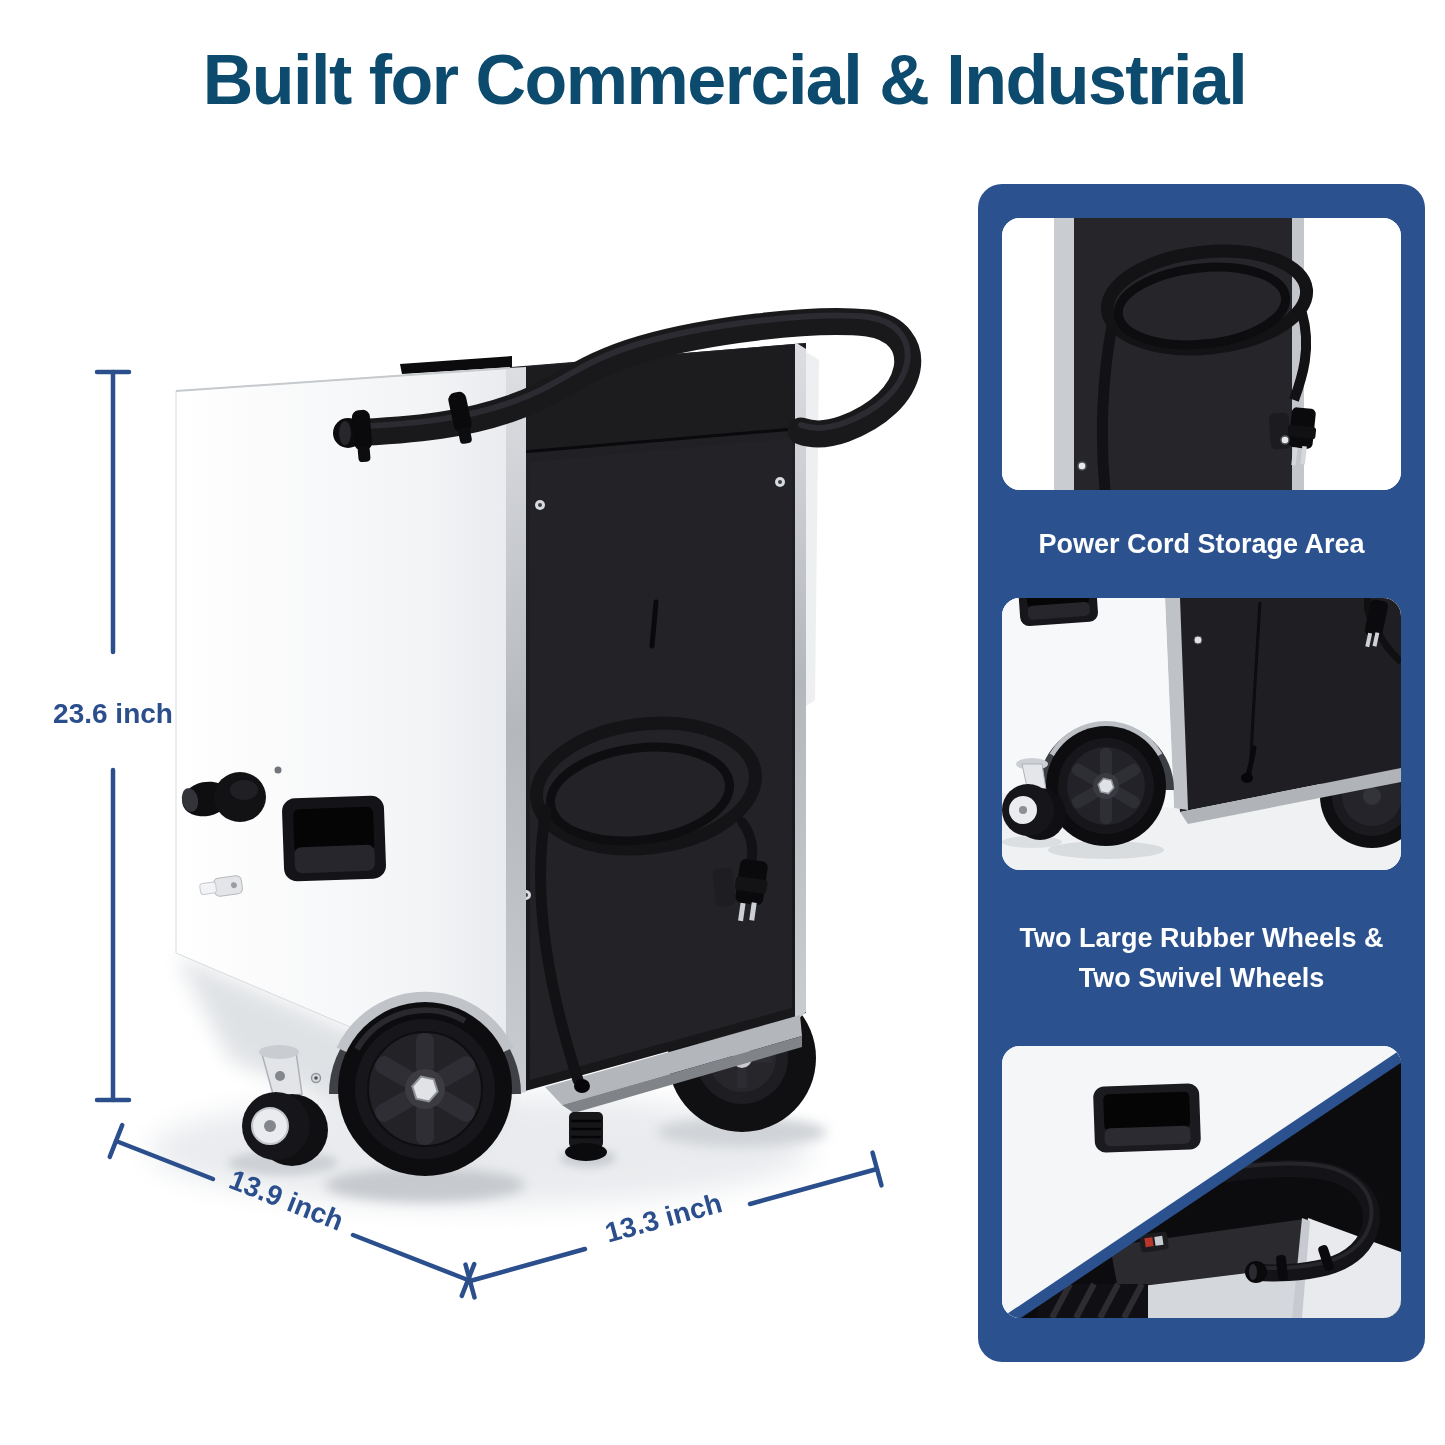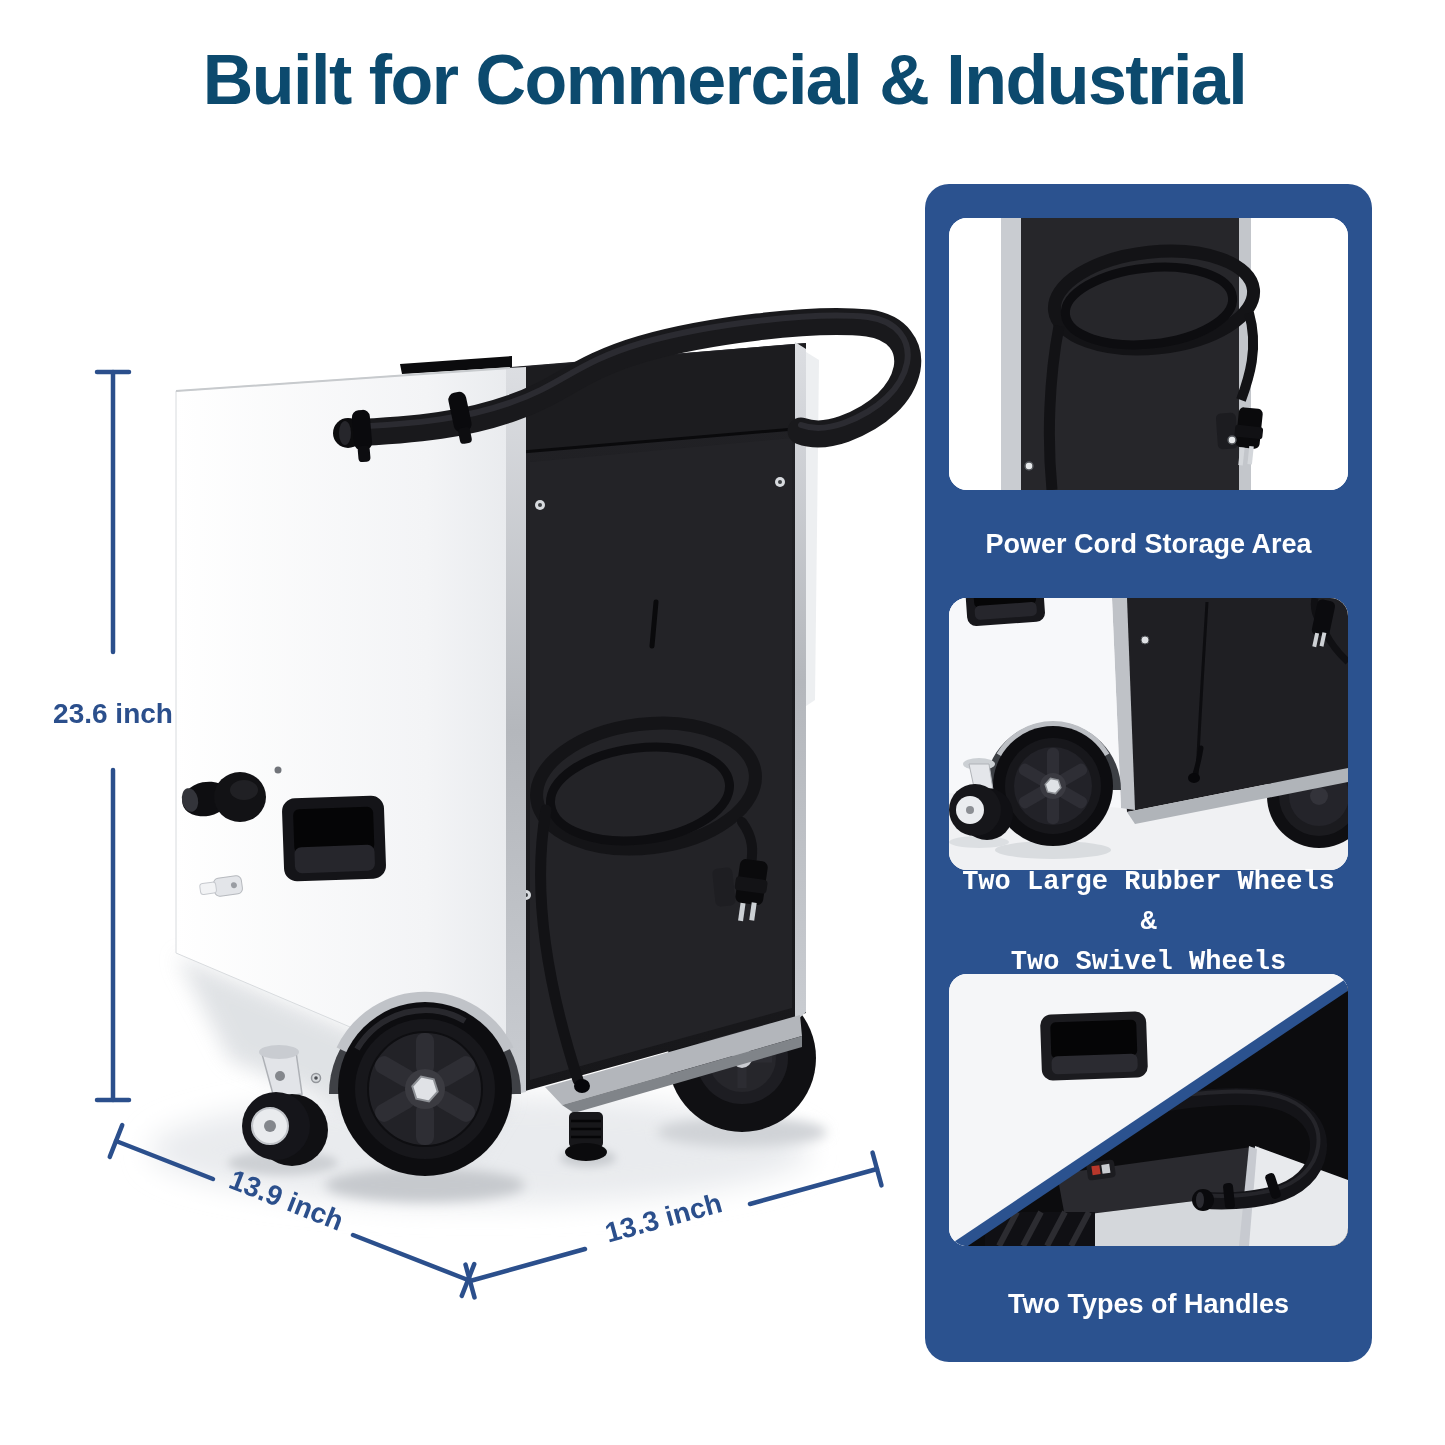--- a/index.html
+++ b/index.html
@@ -1,28 +1,28 @@
 <!DOCTYPE html>
 <html><head>
 <meta charset="utf-8">
 <style>
   html,body{margin:0;padding:0;background:#ffffff;}
   body{width:1445px;height:1445px;font-family:"Liberation Sans",sans-serif;overflow:hidden;}
   .page{position:relative;width:1445px;height:1445px;background:#ffffff;}
   .title{position:absolute;left:2px;top:40px;width:100%;margin:0;text-align:center;
          font-size:70px;font-weight:700;letter-spacing:-1.5px;color:#0c4a6e;}
   .hero{position:absolute;left:0;top:150px;width:945px;height:1250px;}
-  .sidebar{position:absolute;left:925px;top:184px;width:447px;height:1178px;background:#2b528f;
+  .sidebar{position:absolute;left:978px;top:184px;width:447px;height:1178px;background:#2b528f;
            border-radius:24px;box-sizing:border-box;padding:34px 24px 0 24px;display:flex;flex-direction:column;}
   .photo{width:399px;height:272px;background:#ffffff;border-radius:18px;overflow:hidden;flex:0 0 auto;}
   .photo svg{display:block;width:100%;height:100%;}
   .cap{color:#ffffff;font-weight:700;font-size:27px;line-height:40px;text-align:center;
        display:flex;flex-direction:column;justify-content:center;align-items:center;}
   .cap1{height:108px;}
-  .cap2{height:104px;font-family:Liberation Mono, monospace;}
+  .cap2{height:176px;}
   .cap3{flex:1;}
   text.dim{font-family:"Liberation Sans",sans-serif;font-weight:700;font-size:28px;fill:#2b4f8c;}
 </style>
 </head>
 <body>
 
 <div class="page">
 
   <h1 class="title">Built for Commercial &amp; Industrial</h1>
 
@@ -363,16 +363,15 @@
           <g transform="translate(280,222) rotate(-6)">
               <rect x="-5" y="-13" width="10" height="26" rx="4" fill="#0a0a0d"></rect>
             </g>
           <g transform="translate(324,212) rotate(-18)">
               <rect x="-5" y="-13" width="10" height="26" rx="4" fill="#0a0a0d"></rect>
             </g>
         </g>
         <line x1="-6" y1="282" x2="402" y2="8" stroke="#2b528f" stroke-width="11"></line>
       </svg>
     </div>
-    <div class="cap cap3">Two Types of Handles</div>
 
   </aside>
 </div>
 
 </body></html>

